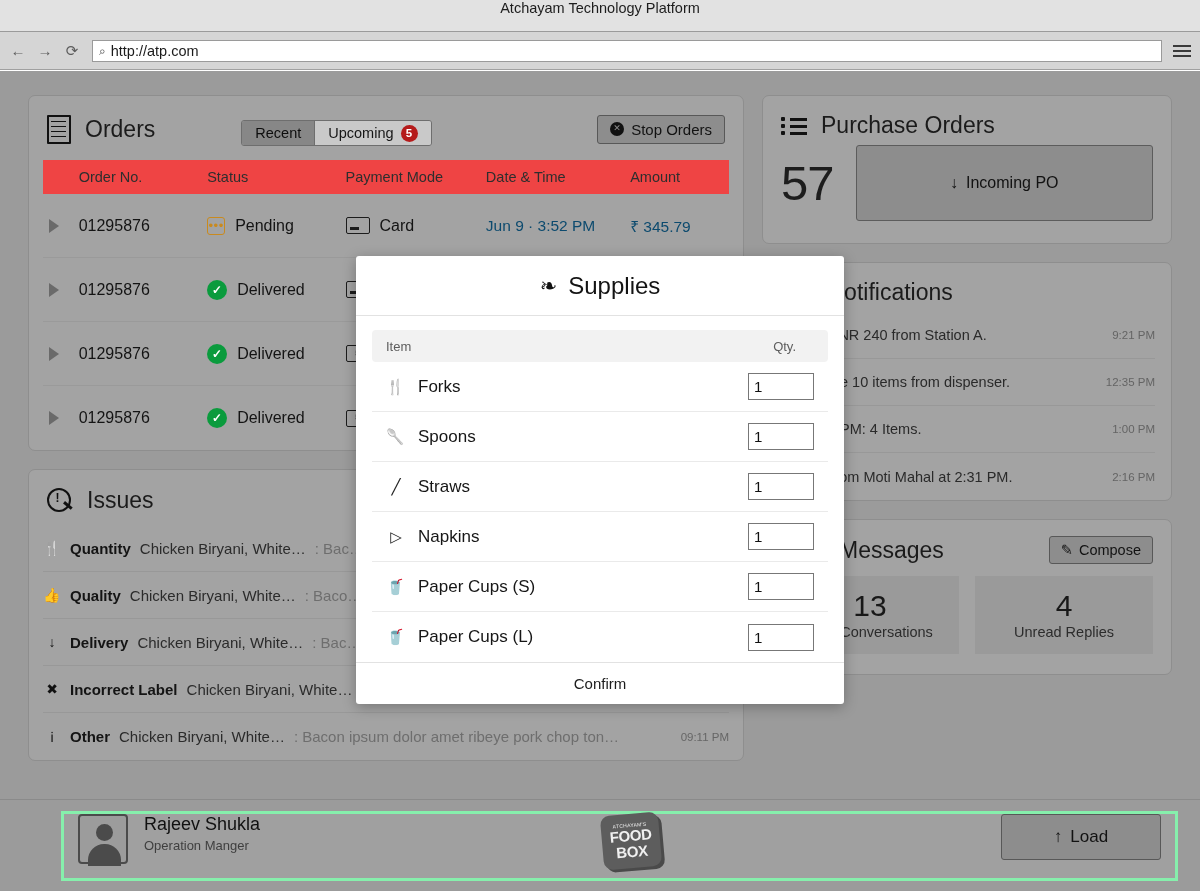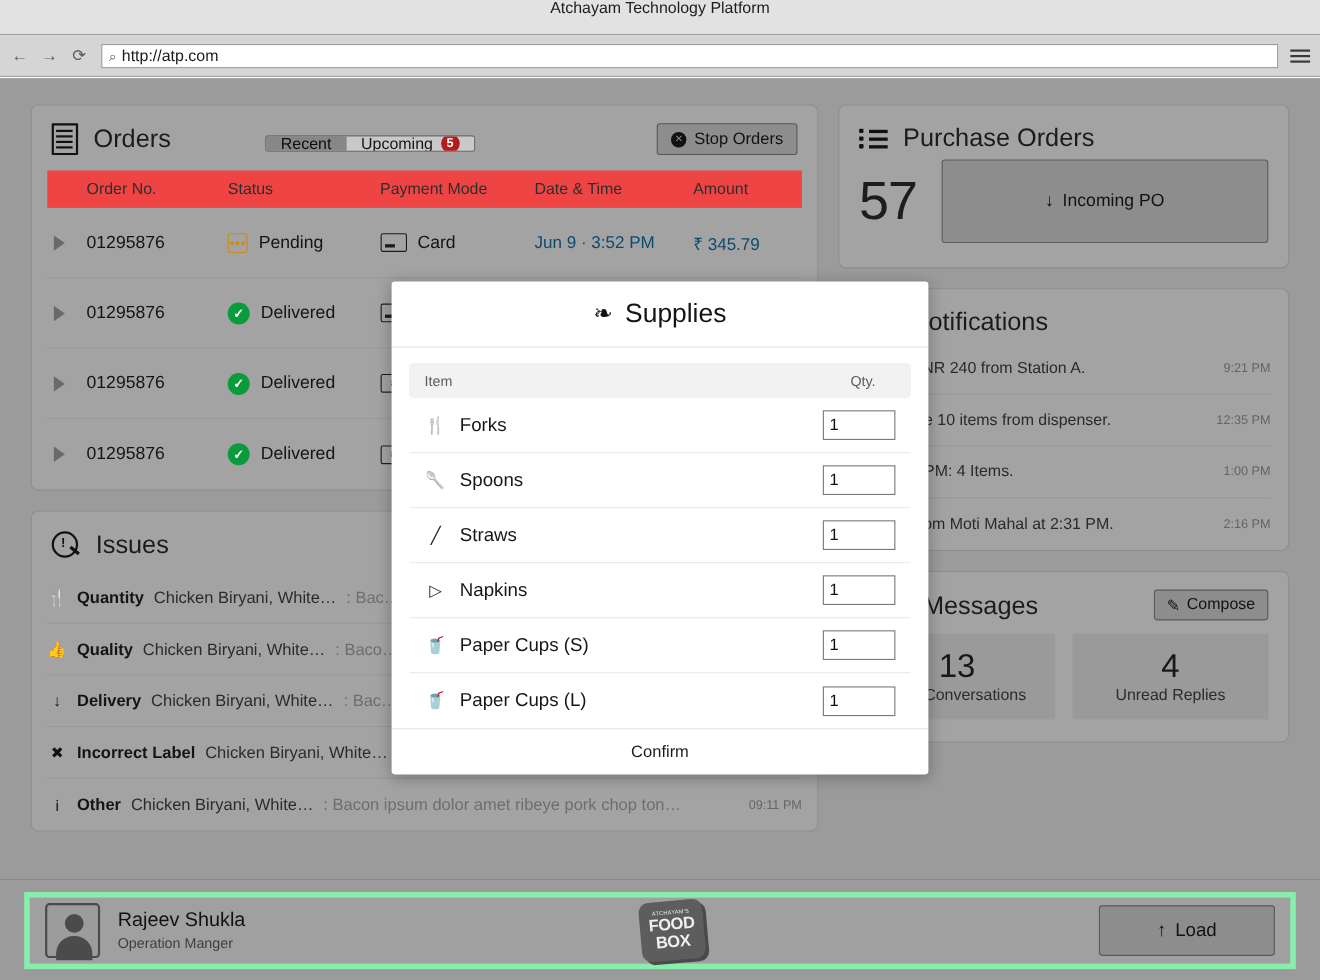--- a/index.html
+++ b/index.html
@@ -110,21 +110,21 @@
   .icon-doc i {
     position: absolute; left: 4px; right: 5px;
     height: 1.8px; background: #111;
   }
   .segmented {
     display: flex;
     border: 1px solid #6e6e6e;
     border-radius: 3px;
     overflow: hidden;
     margin-left: 72px;
-    height: 15px;
+    height: 26px;
     margin-top: 8px;
   }
   .segmented .seg {
     padding: 0 13px;
     display: flex; align-items: center; gap: 7px;
     font-size: 14.5px;
     color: #161616;
     background: #c9c9c9;
   }
   .segmented .seg.active { background: #878787; color: #0e0e0e; }
@@ -339,23 +339,24 @@
     left: 0; bottom: 0;
     width: 1200px; height: 92px;
     background: #9b9b9b;
     border-top: 1px solid #8a8a8a;
     display: flex; align-items: center;
     padding: 0 22px;
   }
   .footer-inner {
     width: 1156px; height: 70px;
     background: #a0a0a0;
-    border: 5px solid #86efac;
-    display: flex; align-items: center;
+    border: 3px solid #86efac;
+    display: flex; 
     padding: 0 14px;
+    margin-left: 39px;
   }
   .avatar {
     width: 50px; height: 50px;
     border: 2px solid #4b4b4b;
     border-radius: 4px;
     background: #9c9c9c;
     position: relative;
     flex: none;
   }
   .avatar:before {

